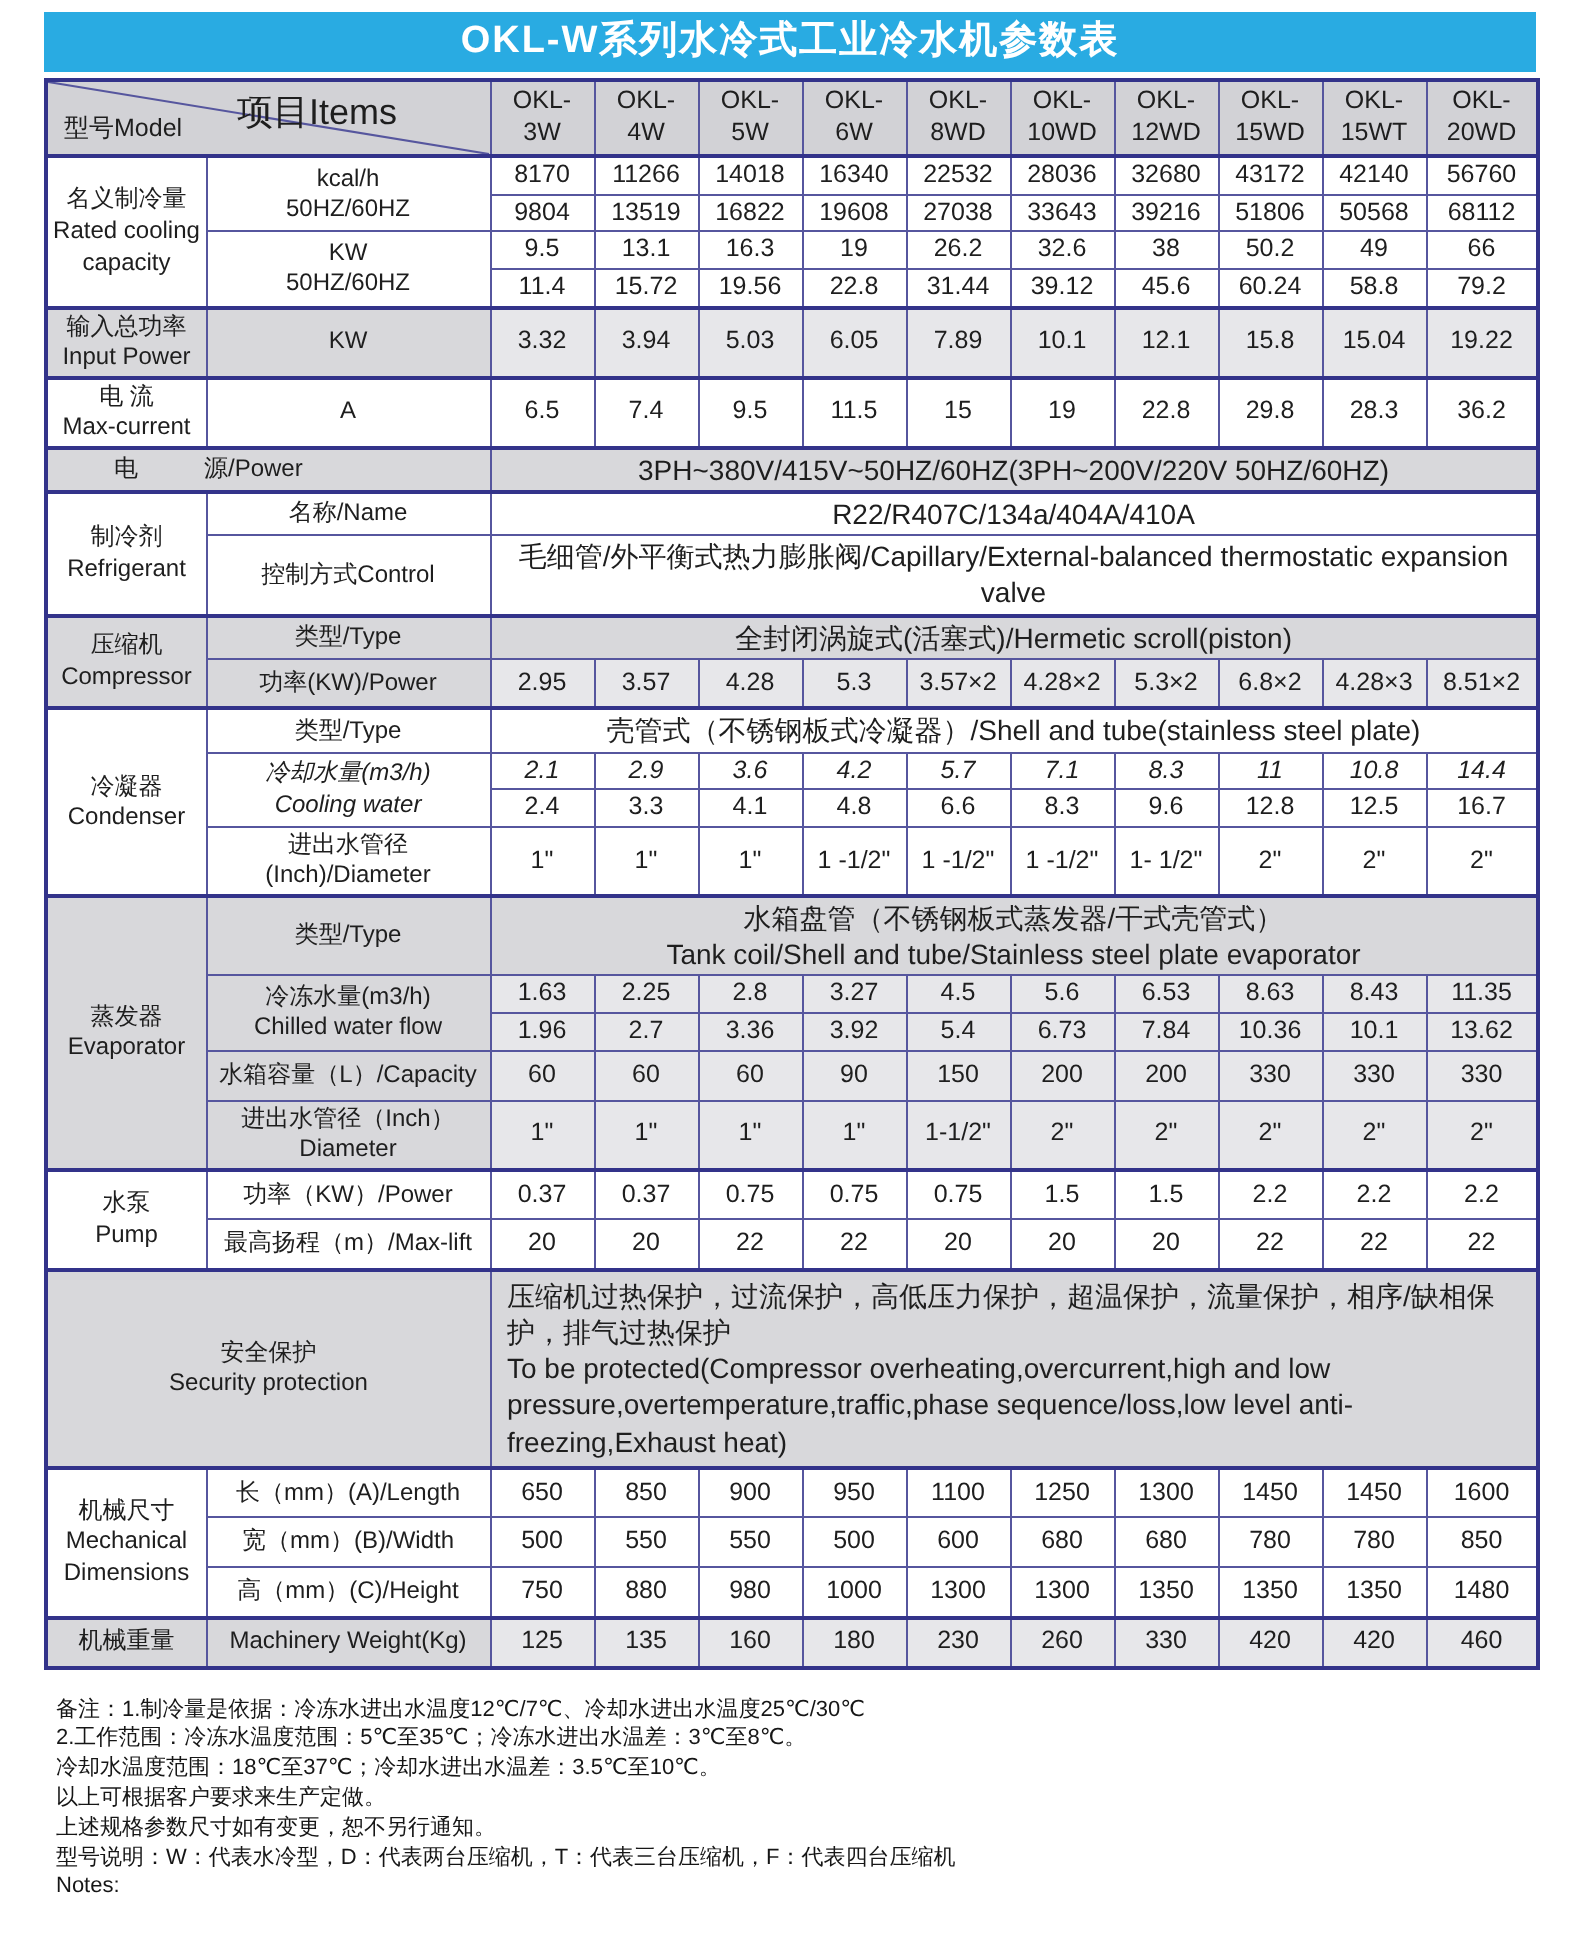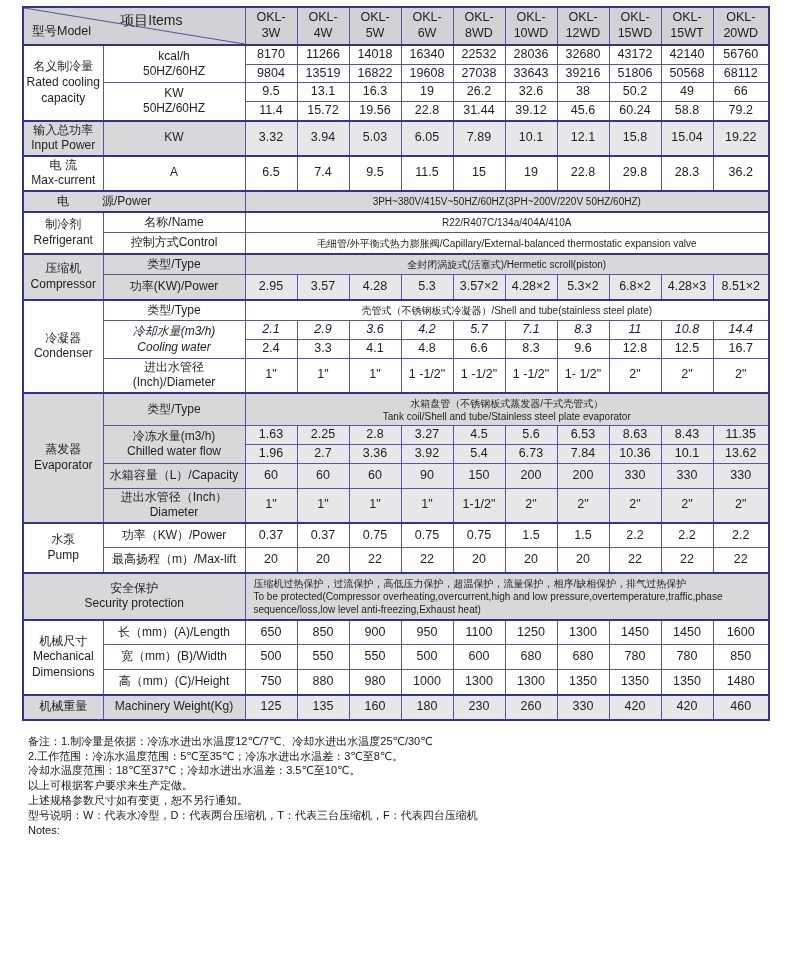--- a/index.html
+++ b/index.html
@@ -21,40 +21,41 @@
   table{width:100%;border-collapse:collapse;table-layout:fixed;border:2px solid #33338a;}
   td,th{border:1px solid #56569e;text-align:center;vertical-align:middle;
     font-size:12px;line-height:1.25;padding:1px 2px;color:#1e1e1e;font-weight:400;}
   thead th{background:#d2d2d6;height:34px;font-size:12.5px;border-bottom:2px solid #33338a;}
   tr.gstart td{border-top:2px solid #33338a;}
   .sh-hard{background:#d8d8db;}
   .sh-soft{background:#e7e7ea;}
   .corner{position:relative;padding:0;}
   .corner svg{position:absolute;left:0;top:0;width:100%;height:100%;}
   .c-bl{position:absolute;left:8px;bottom:4px;font-size:12.5px;}
-  .c-tr{position:absolute;right:62px;top:4px;font-size:14px;}
+  .c-tr{position:absolute;right:46px;top:4px;font-size:18px;}
   .cat-cell div, .label-cell div, .span-cell div{line-height:1.3;}
-  .span-cell{font-size:10px;margin-top:12px;}
+  .span-cell{font-size:14px;margin-top:12px;}
   .value-cell{font-size:12.5px;}
   .ta-left{text-align:left;padding:3px 8px;line-height:1.45;}
   .split-dian{display:inline-block;width:78px;text-align:center;}
   .split-rest{display:inline-block;text-align:left;}
   td.split{text-align:left;padding-left:0;}
   
   .notes{font-size:11px;line-height:14.8px;color:#161616;margin-top:13px;padding-left:6px;}
   .notes .note-line{white-space:nowrap;}
   .notes-zh .indent{}
   .notes-en{margin-top:0;}
 </style>
 </head>
 <body>
 
 <div class="page">
 
 
+  <div class="band">OKL-W系列水冷式工业冷水机参数表</div>
 
   <table>
     <colgroup>
       <col style="width:80px">
         <col style="width:142px">
       <col style="width:52px">
         <col style="width:52px">
         <col style="width:52px">
         <col style="width:52px">
         <col style="width:52px">

